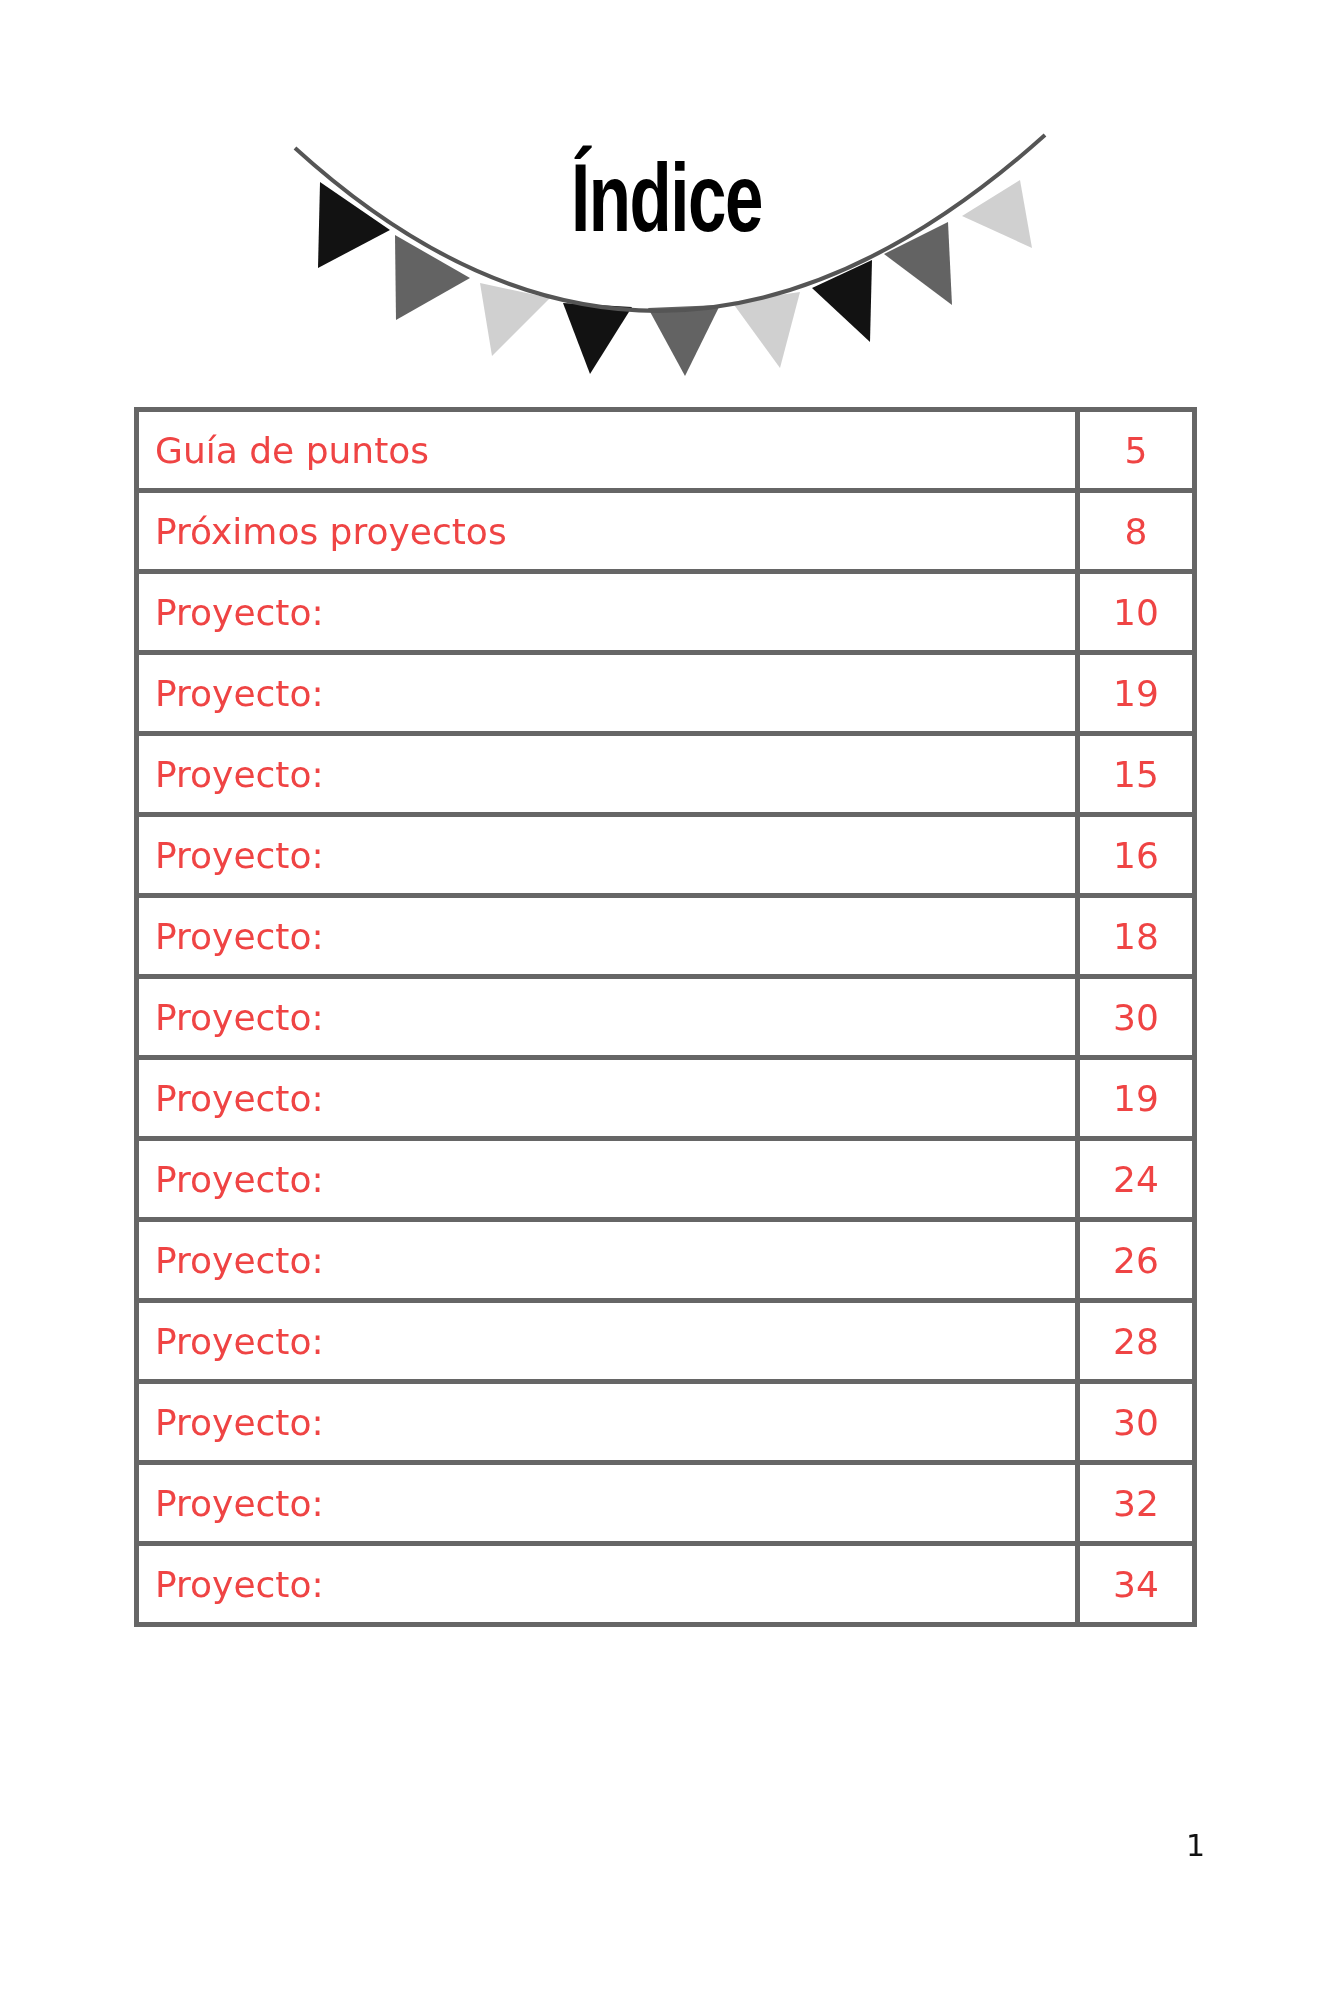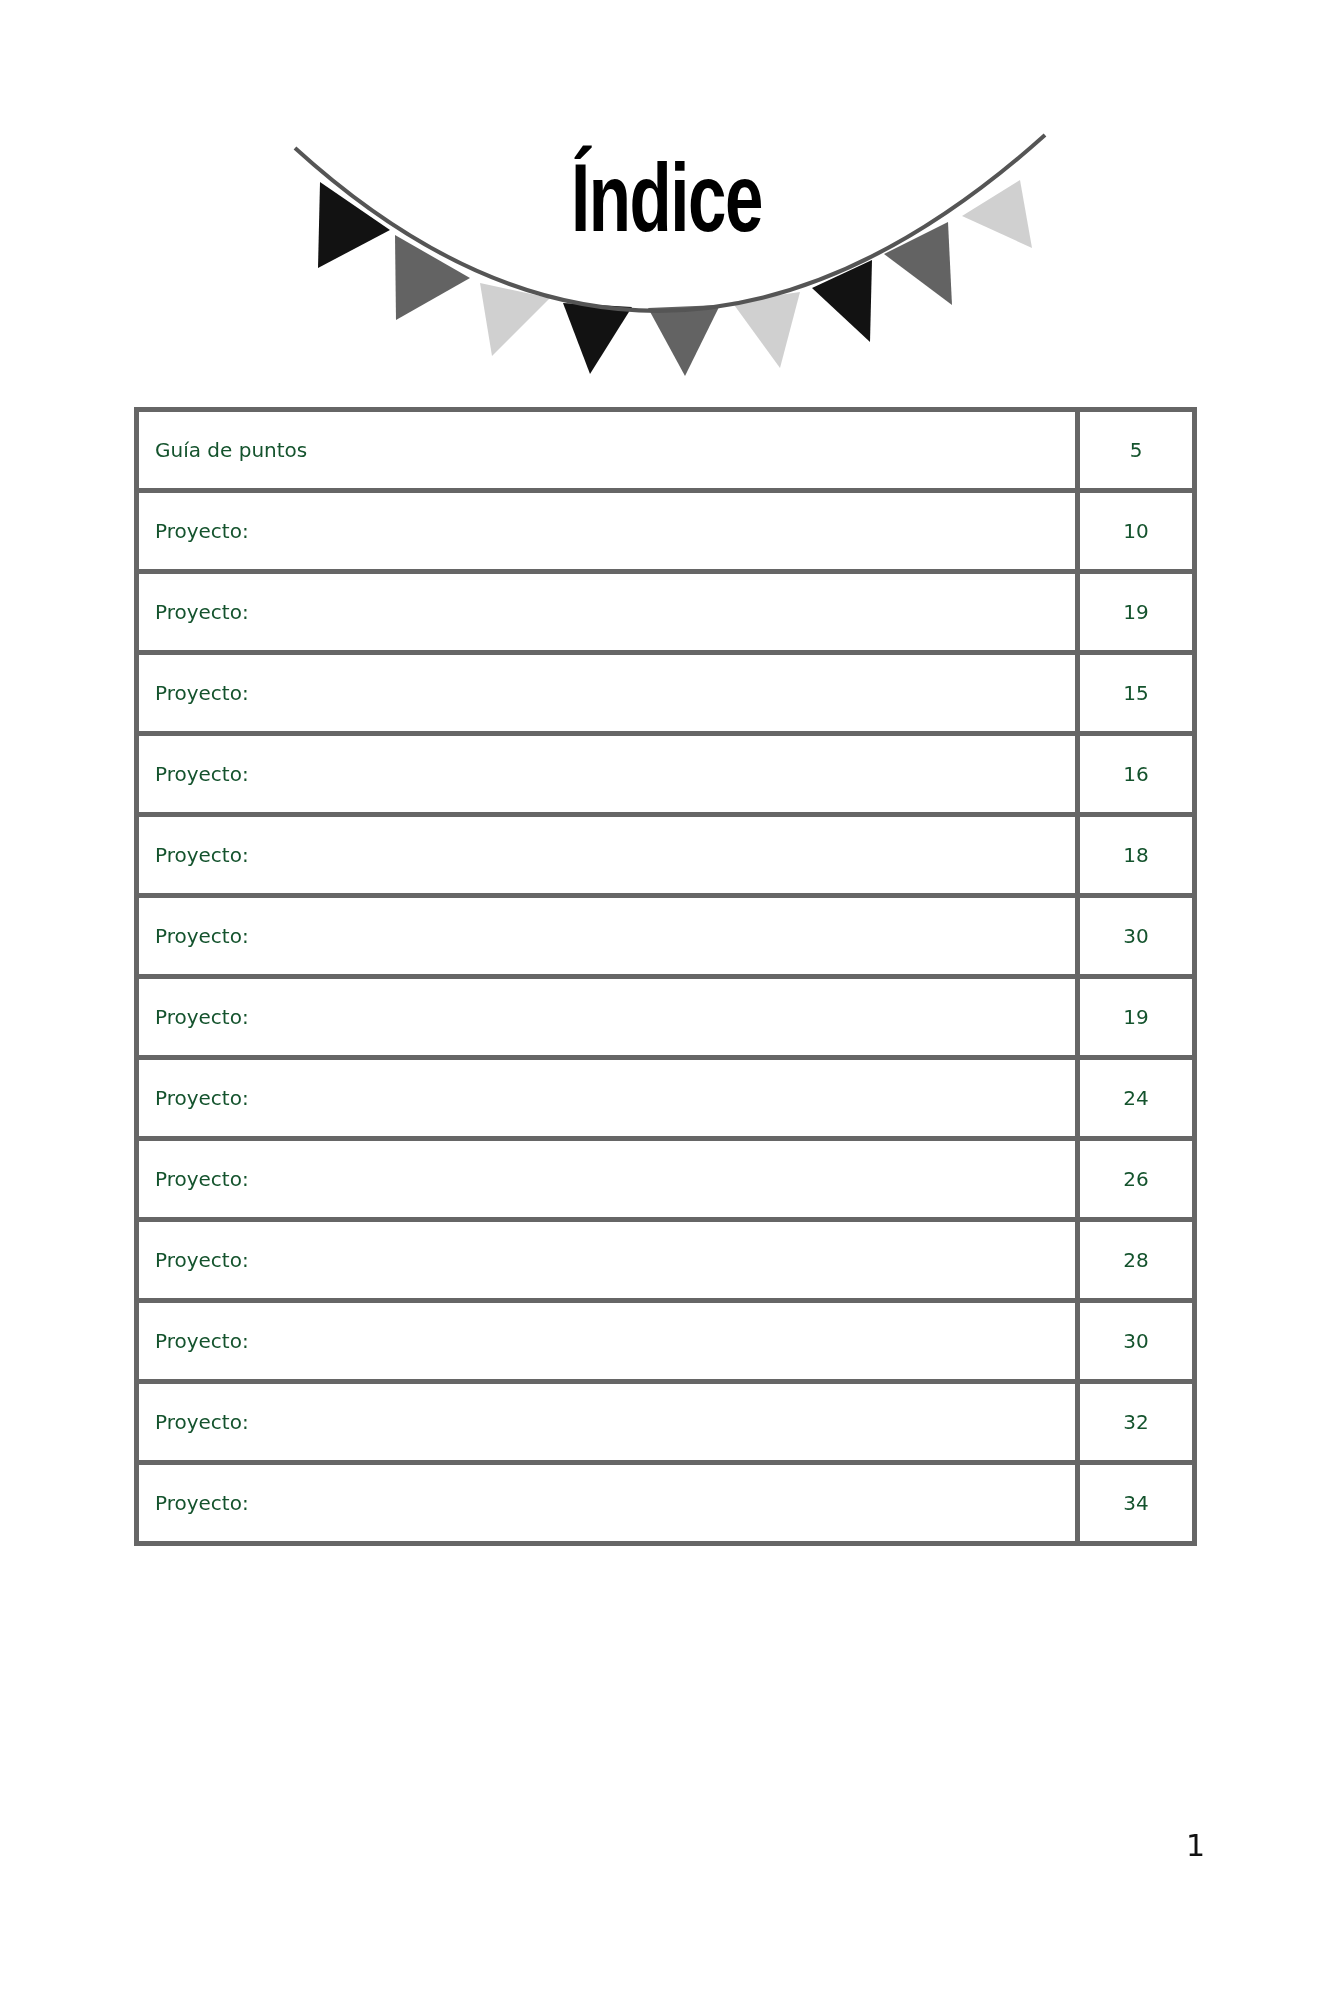--- a/index.html
+++ b/index.html
@@ -1,20 +1,20 @@
 <!DOCTYPE html>
 <html><head>
 <meta charset="utf-8">
 <style>
   html, body { margin:0; padding:0; background:#ffffff; }
   body { width:1333px; height:2000px; position:relative; overflow:hidden; font-family:"DejaVu Sans", sans-serif; }
   .banner { position:absolute; left:280px; top:120px; width:780px; height:270px; }
   .title { position:absolute; left:0; width:1333px; top:150px; text-align:center; font-family:"Liberation Sans", sans-serif; font-weight:bold; font-size:96px; color:#000; transform:scaleX(0.72); transform-origin:center; letter-spacing:-2px; line-height:1; }
   .toc { position:absolute; left:134px; top:407px; width:1063px; border-collapse:collapse; }
-  .toc td { border:5px solid #666666; height:76px; font-size:20px; color:#14532d; padding:0; }
+  .toc td { border:5px solid #666666; height:76px; font-size:36px; color:#ef4444; padding:0; }
   .toc td.label { padding-left:16px; width:920px; }
   .toc td.page { text-align:center; }
   .pagenum { position:absolute; left:1186px; top:1828px; font-size:30px; color:#111; }
 </style>
 </head>
 <body>
 
 <svg class="banner" viewBox="0 0 780 270" xmlns="http://www.w3.org/2000/svg">
   <polygon points="40,62 110,110 38,148" fill="#121212"></polygon>
   <polygon points="115,115 190,158 116,200" fill="#636363"></polygon>
@@ -28,20 +28,24 @@
   <path d="M15,28 Q380,360 765,15" fill="none" stroke="#555555" stroke-width="4"></path>
 </svg>
 
 <div class="title">Índice</div>
 
 <table class="toc">
   <tbody>
     <tr>
         <td class="label">Guía de puntos</td>
         <td class="page">5</td>
+      </tr>
+    <tr>
+        <td class="label">Próximos proyectos</td>
+        <td class="page">8</td>
       </tr>
     <tr>
         <td class="label">Proyecto:</td>
         <td class="page">10</td>
       </tr>
     <tr>
         <td class="label">Proyecto:</td>
         <td class="page">19</td>
       </tr>
     <tr>

